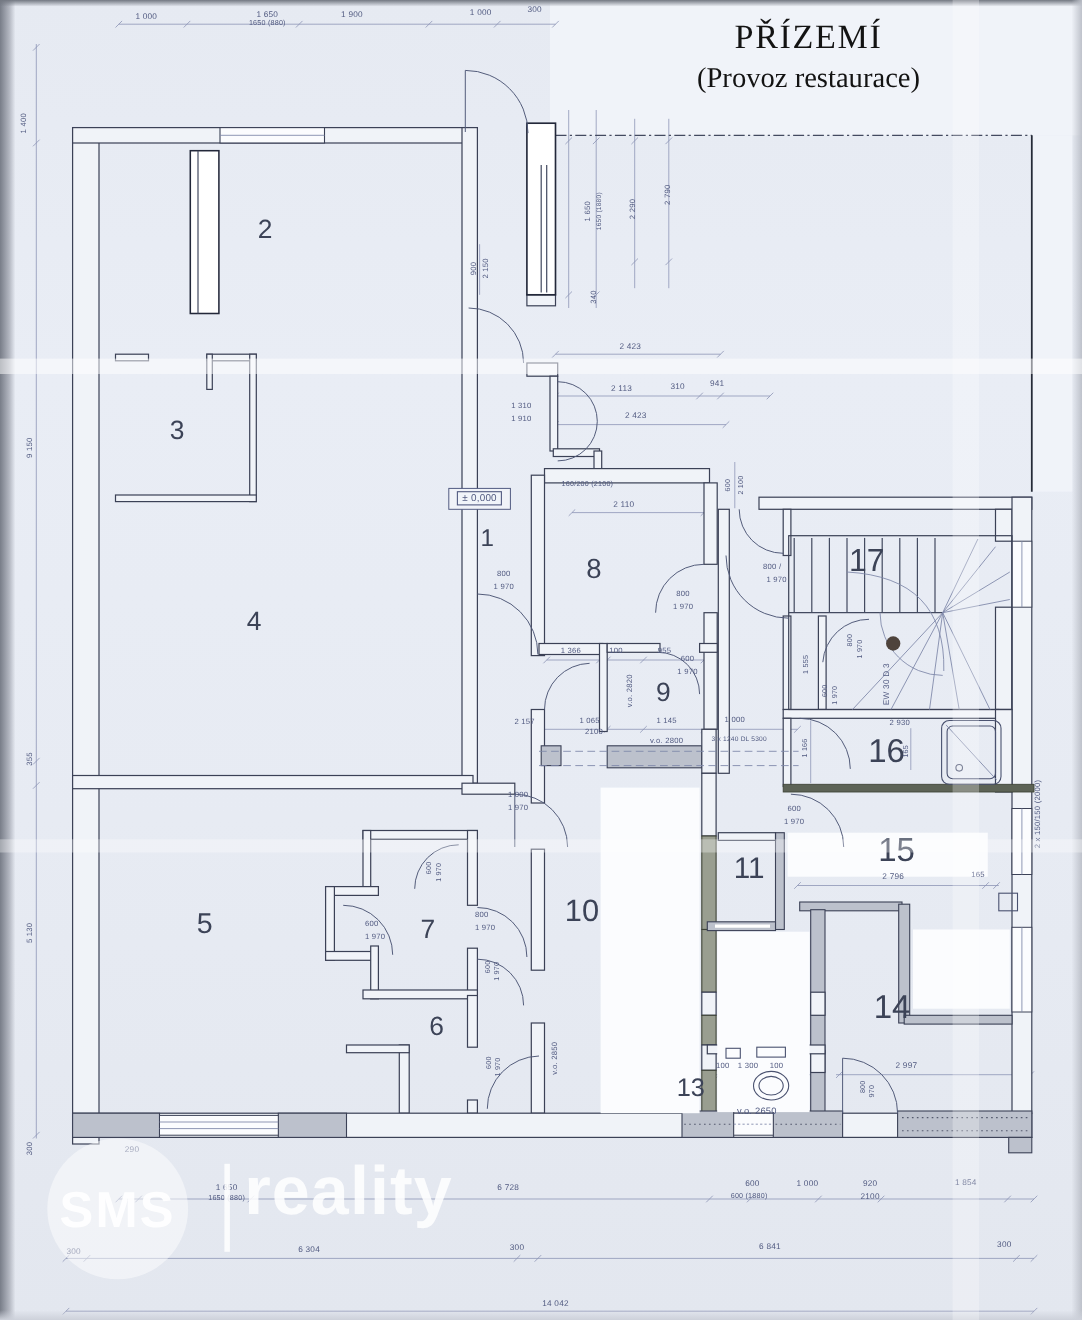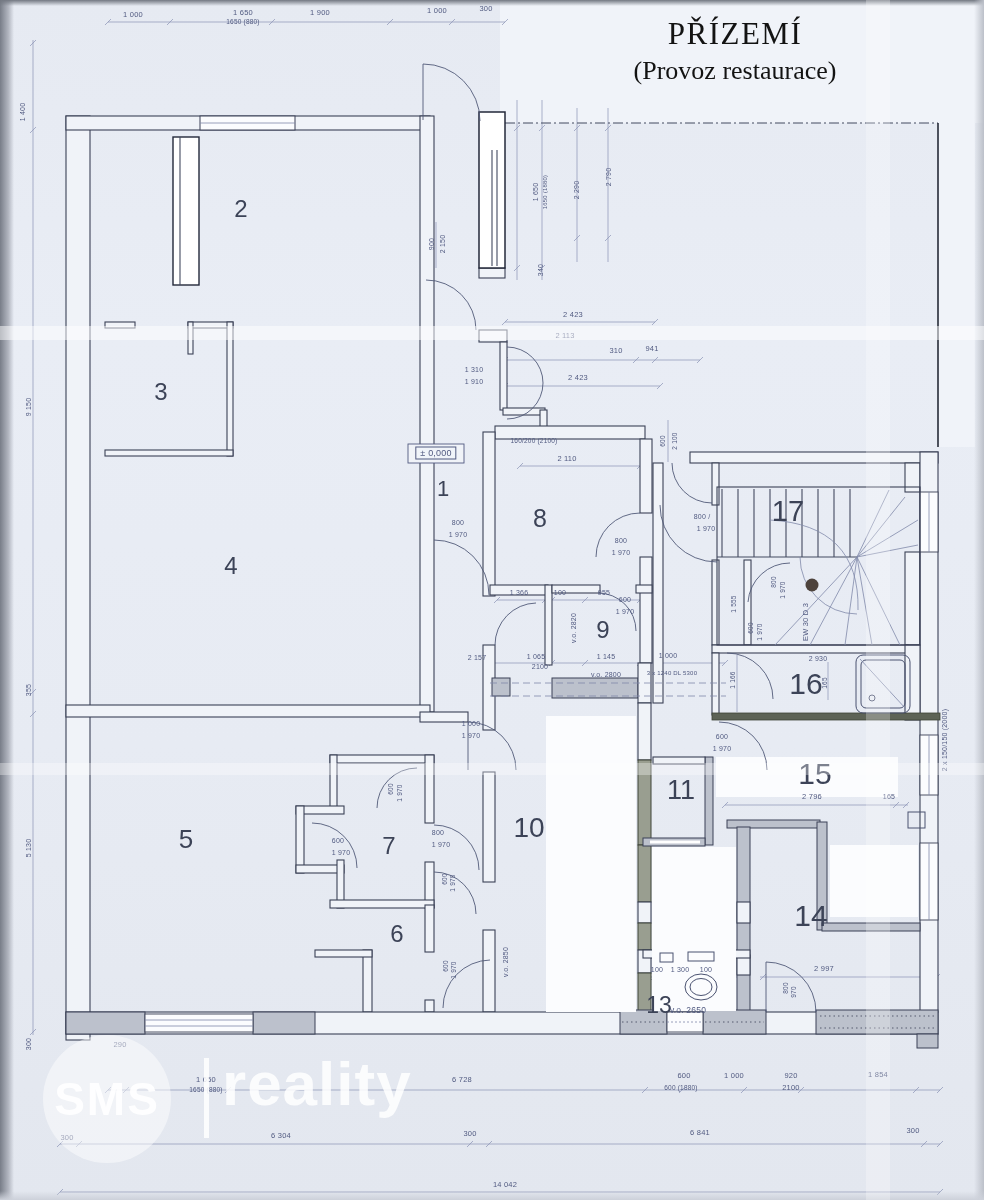--- a/index.html
+++ b/index.html
@@ -299,21 +299,21 @@
       <span class="room" style="left: 241px; top: 209px; font-size: 24px;">2</span>
       <span class="room" style="left: 161px; top: 392px; font-size: 24px;">3</span>
       <span class="room" style="left: 231px; top: 566px; font-size: 24px;">4</span>
       <span class="room" style="left: 186px; top: 839px; font-size: 26px;">5</span>
       <span class="room" style="left: 397px; top: 934px; font-size: 24px;">6</span>
       <span class="room" style="left: 389px; top: 846px; font-size: 24px;">7</span>
       <span class="room" style="left: 540px; top: 518px; font-size: 25px;">8</span>
       <span class="room" style="left: 603px; top: 630px; font-size: 24px;">9</span>
       <span class="room" style="left: 529px; top: 828px; font-size: 28px;">10</span>
       <span class="room" style="left: 681px; top: 790px; font-size: 27px;">11</span>
-      <span class="room" style="left: 659px; top: 989px; font-size: 23px; margin-top: 16px;">13</span>
+      <span class="room" style="left: 628px; top: 989px; font-size: 23px;">13</span>
       <span class="room" style="left: 811px; top: 916px; font-size: 30px;">14</span>
       <span class="room" style="left: 815px; top: 774px; font-size: 30px;">15</span>
       <span class="room" style="left: 806px; top: 684px; font-size: 30px;">16</span>
       <span class="room" style="left: 788px; top: 511px; font-size: 29px;">17</span>
       <span class="dimlab" style="left: 133px; top: 15px; font-size: 7.5px;">1 000</span>
       <span class="dimlab" style="left: 243px; top: 13px; font-size: 7.5px;">1 650</span>
       <span class="dimlab" style="left: 243px; top: 22px; font-size: 6.5px;">1650 (880)</span>
       <span class="dimlab" style="left: 320px; top: 13px; font-size: 7.5px;">1 900</span>
       <span class="dimlab" style="left: 437px; top: 11px; font-size: 7.5px;">1 000</span>
       <span class="dimlab" style="left: 486px; top: 9px; font-size: 7.5px;">300</span>
@@ -323,21 +323,21 @@
       <span class="dimlab rot" style="left: 545px; top: 192px; font-size: 6px;">1650 (1880)</span>
       <span class="dimlab rot" style="left: 576px; top: 190px; font-size: 7px;">2 290</span>
       <span class="dimlab rot" style="left: 608px; top: 177px; font-size: 7px;">2 790</span>
       <span class="dimlab rot" style="left: 540px; top: 270px; font-size: 7px;">340</span>
       <span class="dimlab rot" style="left: 22px; top: 112px; font-size: 7px;">1 400</span>
       <span class="dimlab rot" style="left: 28px; top: 407px; font-size: 7px;">9 150</span>
       <span class="dimlab rot" style="left: 28px; top: 690px; font-size: 7px;">355</span>
       <span class="dimlab rot" style="left: 28px; top: 848px; font-size: 7px;">5 130</span>
       <span class="dimlab rot" style="left: 28px; top: 1044px; font-size: 7px;">300</span>
       <span class="dimlab" style="left: 573px; top: 315px; font-size: 7.5px;">2 423</span>
-      <span class="dimlab" style="left: 565px; top: 336px; font-size: 7.5px;">2 113</span>
+      <span class="dimlab" style="left: 565px; top: 353px; font-size: 7.5px;">2 113</span>
       <span class="dimlab" style="left: 616px; top: 351px; font-size: 7.5px;">310</span>
       <span class="dimlab" style="left: 652px; top: 349px; font-size: 7.5px;">941</span>
       <span class="dimlab" style="left: 474px; top: 369px; font-size: 7px;">1 310</span>
       <span class="dimlab" style="left: 474px; top: 381px; font-size: 7px;">1 910</span>
       <span class="dimlab" style="left: 578px; top: 378px; font-size: 7.5px;">2 423</span>
       <span class="dimlab box" style="left: 436px; top: 453px; font-size: 9px;">± 0,000</span>
       <span class="dimlab" style="left: 534px; top: 441px; font-size: 6.5px;">160/200 (2100)</span>
       <span class="dimlab" style="left: 567px; top: 459px; font-size: 7.5px;">2 110</span>
       <span class="dimlab" style="left: 458px; top: 522px; font-size: 7px;">800</span>
       <span class="dimlab" style="left: 458px; top: 534px; font-size: 7px;">1 970</span>

